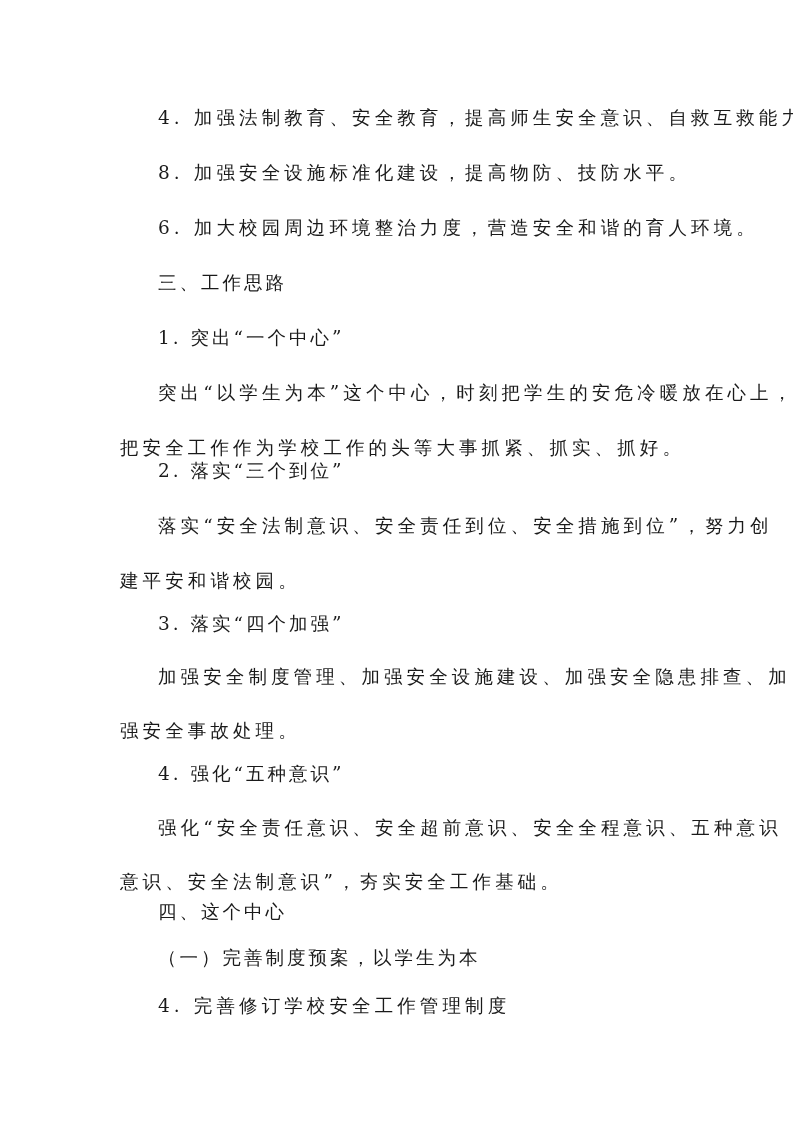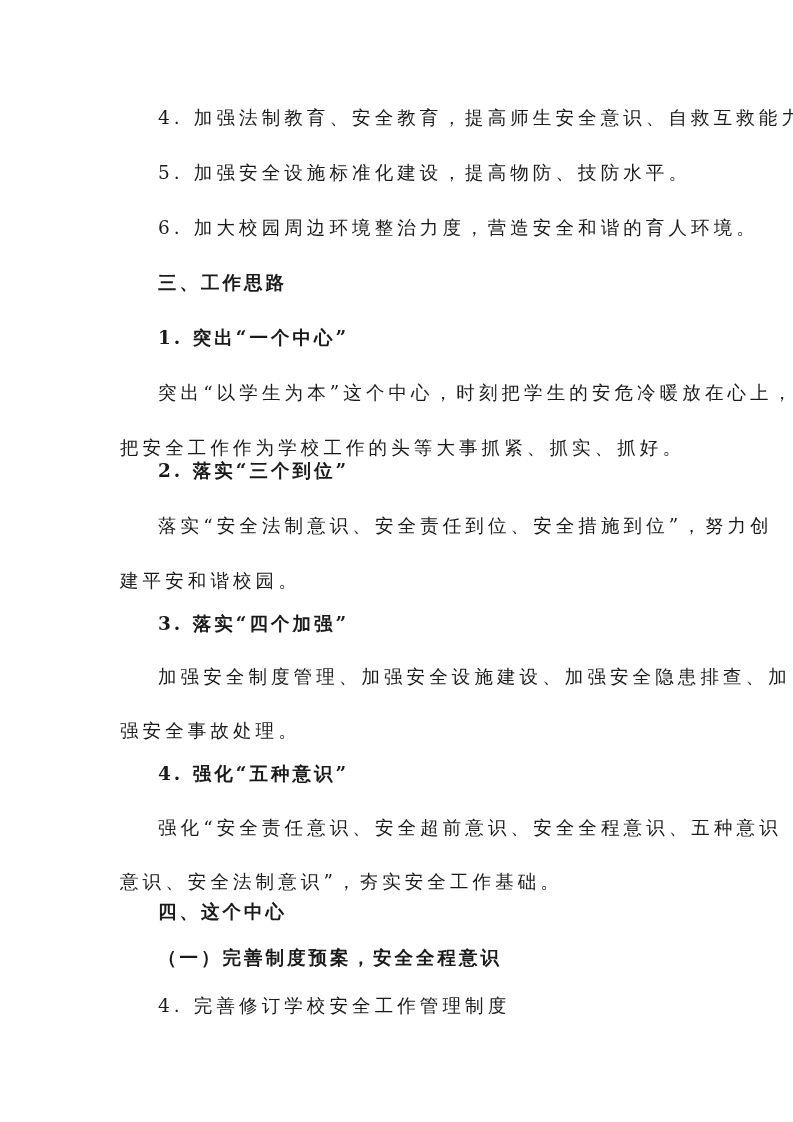--- a/index.html
+++ b/index.html
@@ -2,38 +2,38 @@
 <html><head>
 <meta charset="utf-8">
 <style>
   html, body { margin: 0; padding: 0; background: #ffffff; }
   body { width: 793px; height: 1122px; position: relative; overflow: hidden;
          font-family: "DejaVu Serif", "Liberation Serif", serif; color: #1a1a1a; }
   .page { position: absolute; left: 120px; top: 0; width: 556px; }
   .line { position: absolute; left: 0; white-space: nowrap; font-size: 18.5px;
           letter-spacing: 4.1px; line-height: 24px; }
   .indent { left: 38px; }
-  .bold { font-weight: bold; letter-spacing: 3px; }
+  .bold { font-weight: normal; letter-spacing: 3px; }
 </style>
 </head>
 <body>
 
 <div class="page">
   <div class="line indent" style="top:106px">4. 加强法制教育、安全教育，提高师生安全意识、自救互救能力。</div>
-  <div class="line indent" style="top:161px">5. 加强安全设施标准化建设，提高物防、技防水平。</div>
+  <div class="line indent" style="top:161px">8. 加强安全设施标准化建设，提高物防、技防水平。</div>
   <div class="line indent" style="top:216px">6. 加大校园周边环境整治力度，营造安全和谐的育人环境。</div>
   <div class="line indent bold" style="top:271px">三、工作思路</div>
   <div class="line indent bold" style="top:326px">1. 突出“一个中心”</div>
   <div class="line indent" style="top:381px">突出“以学生为本”这个中心，时刻把学生的安危冷暖放在心上，</div>
   <div class="line" style="top:436px">把安全工作作为学校工作的头等大事抓紧、抓实、抓好。</div>
   <div class="line indent bold" style="top:459px">2. 落实“三个到位”</div>
   <div class="line indent" style="top:514px">落实“安全法制意识、安全责任到位、安全措施到位”，努力创</div>
   <div class="line" style="top:569px">建平安和谐校园。</div>
   <div class="line indent bold" style="top:612px">3. 落实“四个加强”</div>
   <div class="line indent" style="top:665px">加强安全制度管理、加强安全设施建设、加强安全隐患排查、加</div>
   <div class="line" style="top:719px">强安全事故处理。</div>
   <div class="line indent bold" style="top:762px">4. 强化“五种意识”</div>
   <div class="line indent" style="top:816px">强化“安全责任意识、安全超前意识、安全全程意识、五种意识</div>
   <div class="line" style="top:870px">意识、安全法制意识”，夯实安全工作基础。</div>
   <div class="line indent bold" style="top:900px">四、这个中心</div>
-  <div class="line indent bold" style="top:946px">（一）完善制度预案，安全全程意识</div>
+  <div class="line indent bold" style="top:946px">（一）完善制度预案，以学生为本</div>
   <div class="line indent" style="top:994px">4. 完善修订学校安全工作管理制度</div>
 </div>
 
 </body></html>

